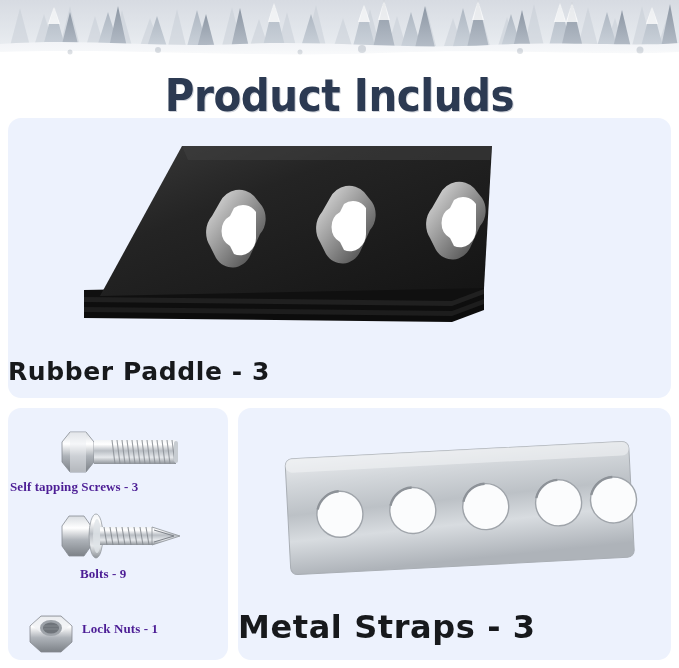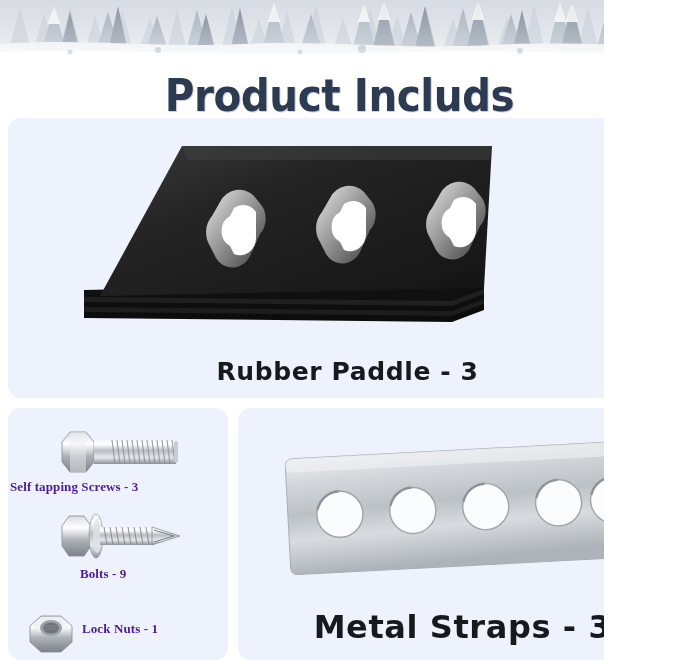--- a/index.html
+++ b/index.html
@@ -3,21 +3,21 @@
 <meta charset="utf-8">
 <style>
   html,body{margin:0;padding:0;}
   body{
     width:679px;height:668px;
     background:#ffffff;
     font-family:"Liberation Sans", sans-serif;
     overflow:hidden;
     position:relative;
   }
-  #page{position:relative;width:604px;height:668px;overflow:hidden;background:#fff;}
+  #page{position:relative;width:679px;height:668px;overflow:hidden;background:#fff;}
 
   
   .banner{
     position:absolute;left:0;top:0;width:679px;height:72px;overflow:hidden;
     background:linear-gradient(#d9dde4 0%, #dfe3e8 28%, #eef1f4 52%, #fafbfc 74%, #ffffff 100%);
   }
   .banner svg{position:absolute;left:0;top:0;}
   .banner-fade{
     position:absolute;left:0;bottom:0;width:679px;height:22px;
     background:linear-gradient(rgba(255,255,255,0) 0%, #ffffff 88%);
@@ -41,21 +41,21 @@
   .card{
     position:absolute;
     background:#edf2fd;
     border-radius:13px;
   }
   #card-paddle{left:8px;top:118px;width:663px;height:280px;}
   #card-fasteners{left:8px;top:408px;width:220px;height:252px;}
   #card-straps{left:238px;top:408px;width:433px;height:252px;}
 
   .card-label{
-    position:absolute;left:8px;width:100%;text-align:center;
+    position:absolute;left:0;width:100%;text-align:left;
     font-family:"DejaVu Sans", sans-serif;
     font-weight:bold;color:#17191c;
     white-space:nowrap;
   }
   #paddle-label{bottom:12px;font-size:25px;letter-spacing:.6px;}
   #straps-label{bottom:14px;font-size:32px;letter-spacing:.6px;}
 
   .item-label{
     position:absolute;
     font-family:Liberation Serif, serif;

